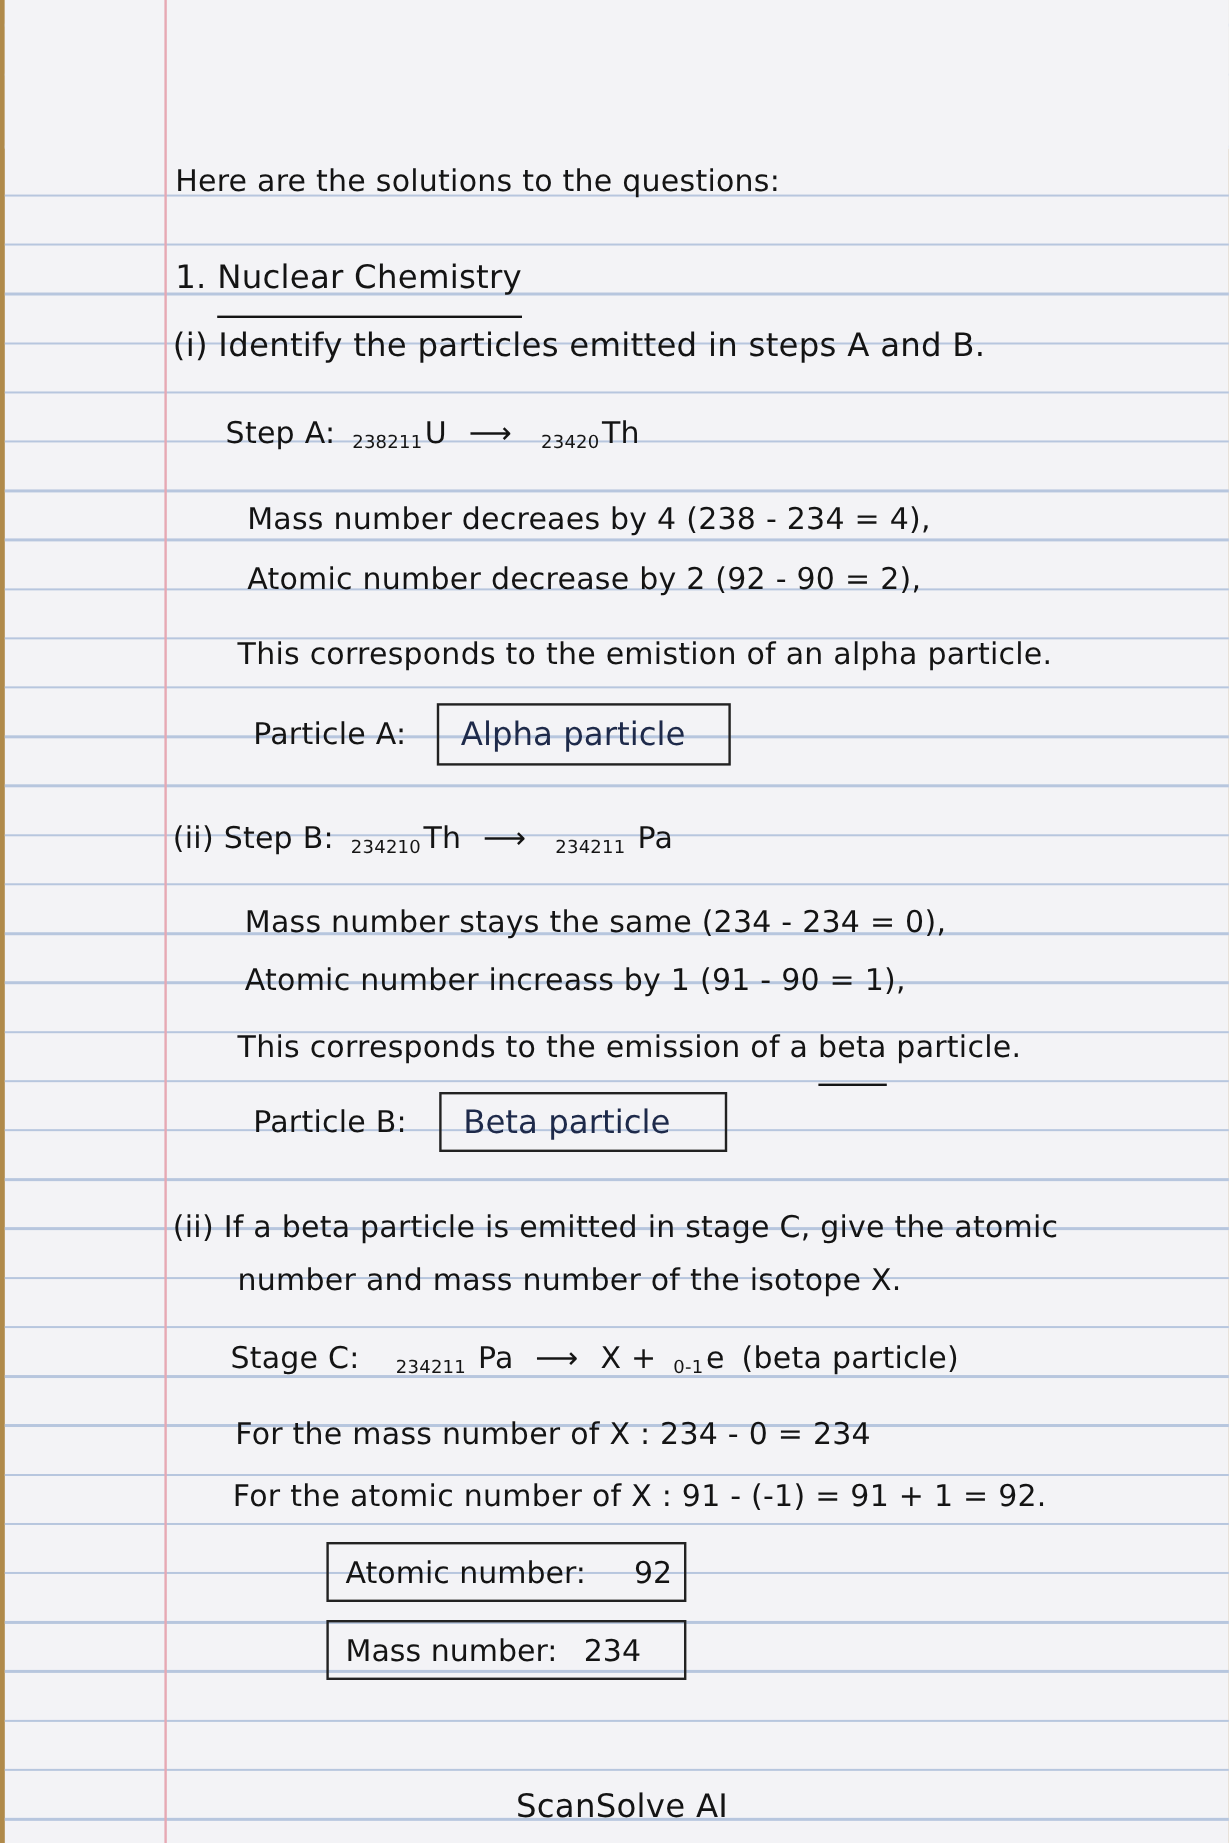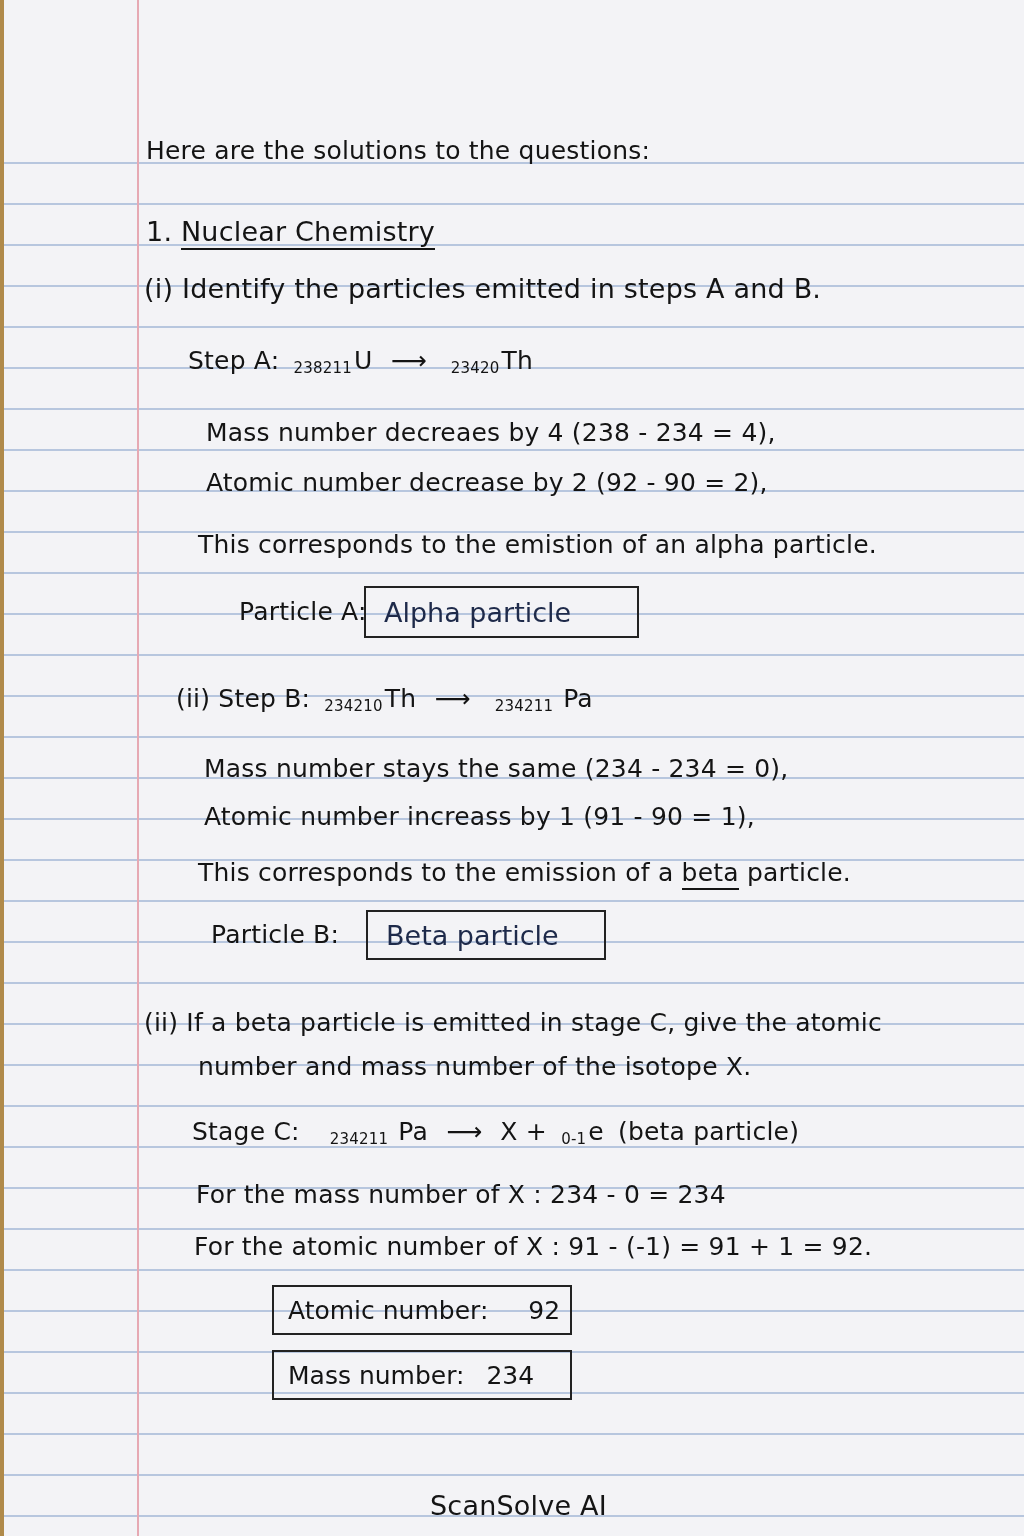--- a/index.html
+++ b/index.html
@@ -18,21 +18,21 @@
   .t{position:absolute;white-space:nowrap;color:#141414;
      font-family:"DejaVu Sans",sans-serif;font-size:25px;letter-spacing:0.2px;}
   .big{font-size:27px;}
   .nuc{display:inline-flex;align-items:flex-end;
        font-size:15px;line-height:15px;vertical-align:-4px;margin:0 2px 0 6px;}
   .nuc span{display:block;}
   .box{position:absolute;border:2px solid #222;background:transparent;
        font-family:"DejaVu Sans",sans-serif;font-size:27px;color:#1e2a4a;
        display:flex;align-items:center;padding-left:18px;box-sizing:border-box;}
   .box.dark{color:#141414;font-size:25px;padding-left:14px;}
-  .ul{border-bottom:2px solid #141414;padding-bottom:1px;}
+  .ul{border-bottom:2px solid #141414;padding-bottom:16px;}
   .arrow{margin:0 10px;}
   .footer{font-family:"DejaVu Sans",sans-serif;font-size:27px;color:#141414;}
 </style>
 </head>
 <body>
 
 <div class="paper">
   <div class="margin"></div>
 
   <div class="t" style="left:142px;top:136px;">Here are the solutions to the questions:</div>
@@ -57,26 +57,26 @@
     <span class="nuc">
       <span>234</span>
       <span>20</span>
     </span><span>Th</span>
   </div>
 
   <div class="t" style="left:202px;top:418px;">Mass number decreaes by 4 (238 - 234 = 4),</div>
   <div class="t" style="left:202px;top:468px;">Atomic number decrease by 2 (92 - 90 = 2),</div>
   <div class="t" style="left:194px;top:530px;">This corresponds to the emistion of an alpha particle.</div>
 
-  <div class="t" style="left:207px;top:597px;margin-left:28px;">Particle A:</div>
-  <div class="box" style="left:360px;top:586px;width:275px;height:52px;">
+  <div class="t" style="left:207px;top:597px;">Particle A:</div>
+  <div class="box" style="left:360px;top:586px;width:245px;height:52px;">
     <span>Alpha particle</span>
   </div>
 
-  <div class="t" style="left:140px;top:684px;margin-left:32px;">
+  <div class="t" style="left:140px;top:684px;">
     <span>(ii)</span>
     <span>Step B:</span>
     <span class="nuc">
       <span>234</span>
       <span>210</span>
     </span><span>Th</span>
     <span class="arrow">⟶</span>
     <span class="nuc">
       <span>234</span>
       <span>211</span>

